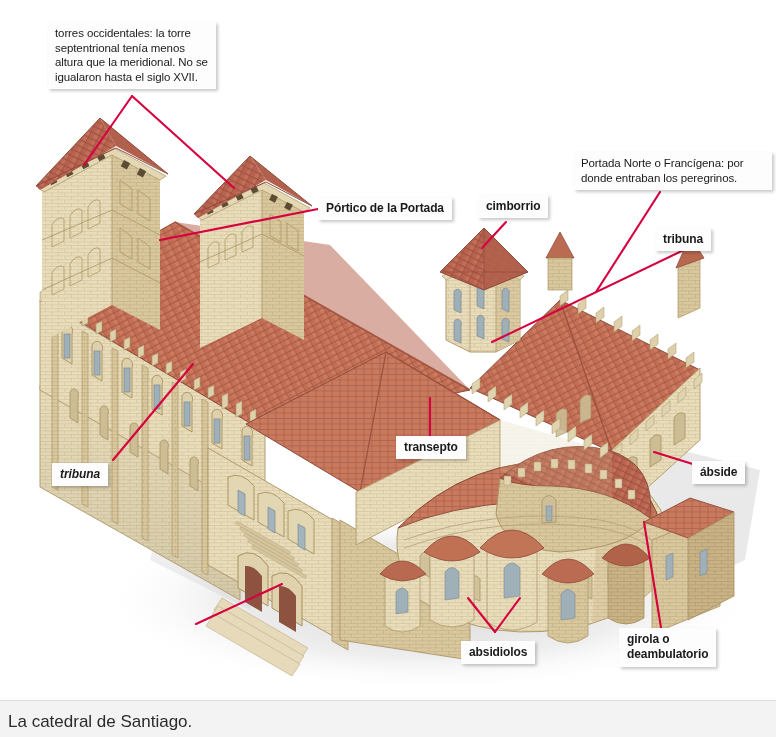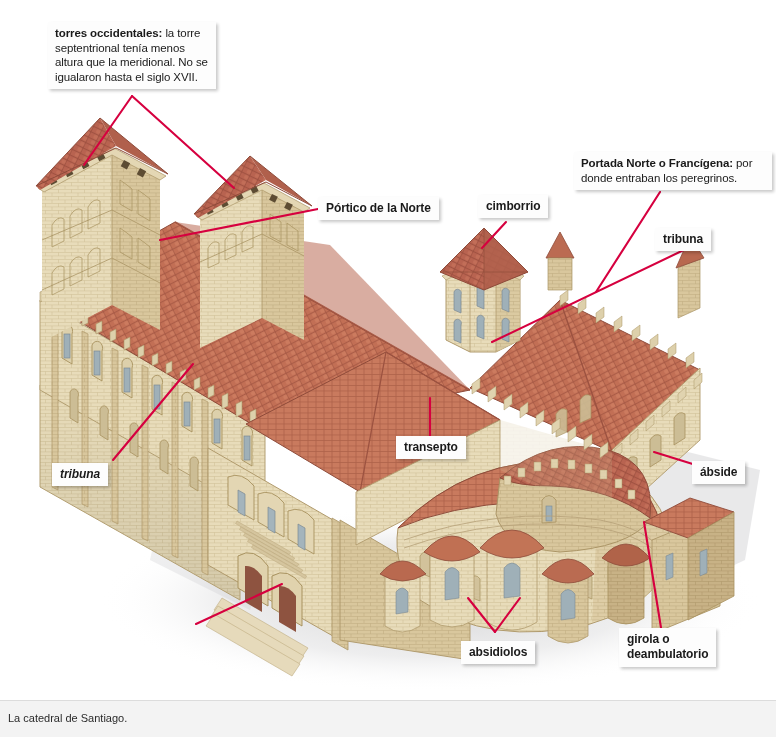--- a/index.html
+++ b/index.html
@@ -64,39 +64,39 @@
     white-space: nowrap;
     padding: 4px 8px 5px 8px;
   }
   .label-box.two-line-bold {
     font-weight: bold;
     font-size: 12px;
     line-height: 15px;
     padding: 4px 8px 5px 8px;
     text-align: left;
   }
-  .label-term { font-weight: bold; }
+  .label-term { font-weight: normal; }
   .label-desc { font-weight: normal; }
 
   
   #caption-bar {
     position: absolute;
     left: 0;
     top: 700px;
     width: 776px;
     height: 37px;
     background: #f3f3f3;
     border-top: 1px solid #dcdcdc;
     box-sizing: border-box;
   }
   #caption-text {
     position: absolute;
     left: 8px;
     top: 11px;
-    font-size: 11px;
+    font-size: 17px;
     color: #2b2b2b;
     font-family: "Liberation Sans", sans-serif;
   }
 </style>
 </head>
 <body>
 
 <div id="page">
 
   <div id="illustration-area">
@@ -554,21 +554,21 @@
 
         <path d="M662 634 L644 522"></path>
       </g>
     </svg>
 
     <div class="label-box" id="lbl-torres" style="left:48px; top:22px; width:168px;">
       <span class="label-term">torres occidentales:</span><span class="label-desc"> la torre septentrional tenía menos altura que la meridional. No se igualaron hasta el siglo XVII.</span>
     </div>
 
     <div class="label-box single" id="lbl-portico" style="left:318px; top:197px;">
-      <span>Pórtico de la Norte</span>
+      <span>Pórtico de la Portada</span>
     </div>
 
     <div class="label-box single" id="lbl-cimborrio" style="left:478px; top:195px;">
       <span>cimborrio</span>
     </div>
 
     <div class="label-box" id="lbl-portada-norte" style="left:574px; top:152px; width:198px;">
       <span class="label-term">Portada Norte o Francígena:</span><span class="label-desc"> por donde entraban los peregrinos.</span>
     </div>
 

